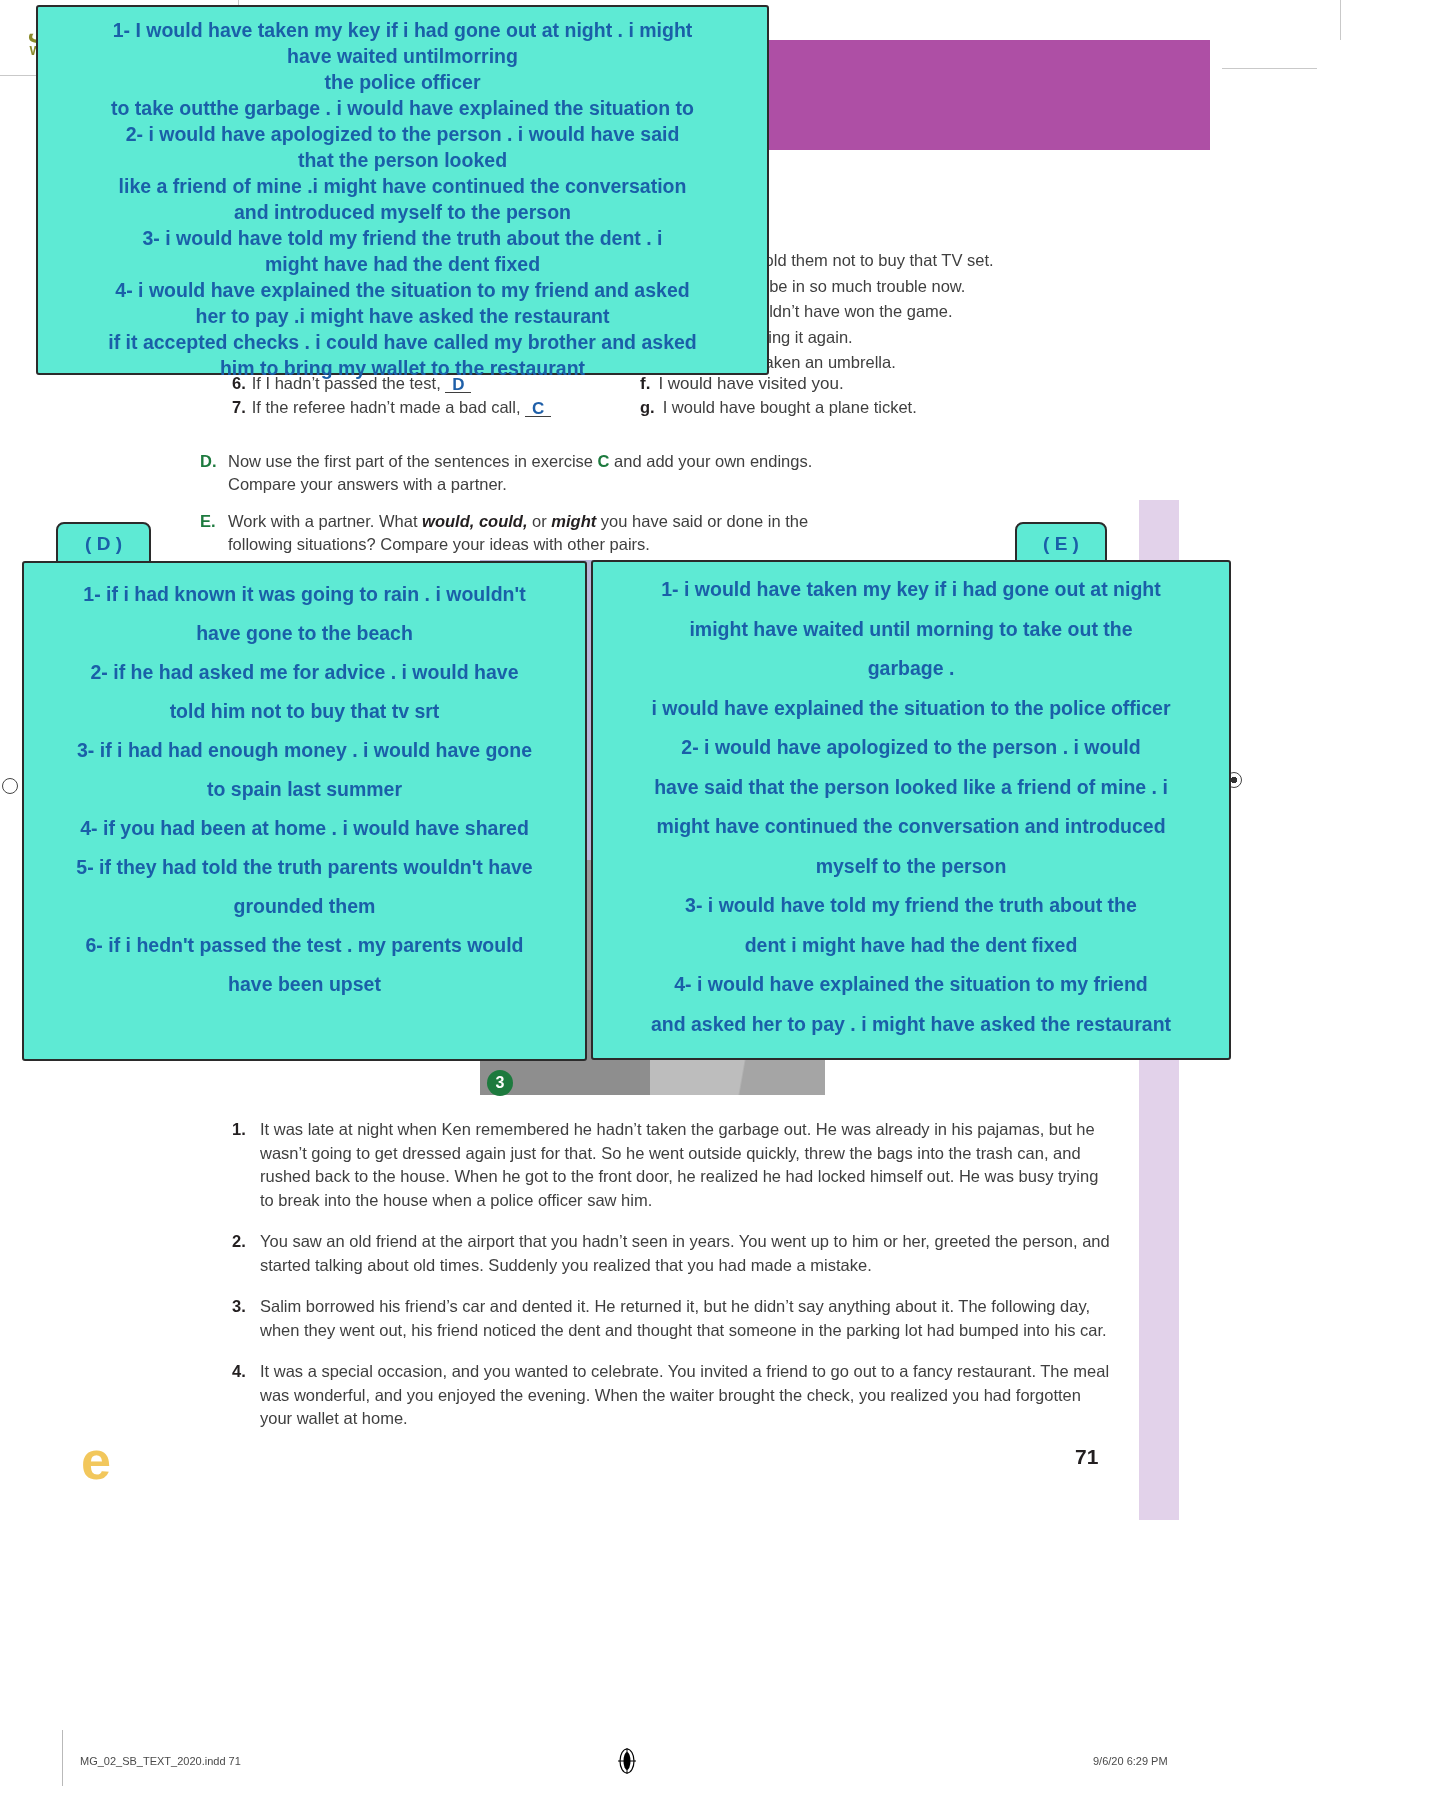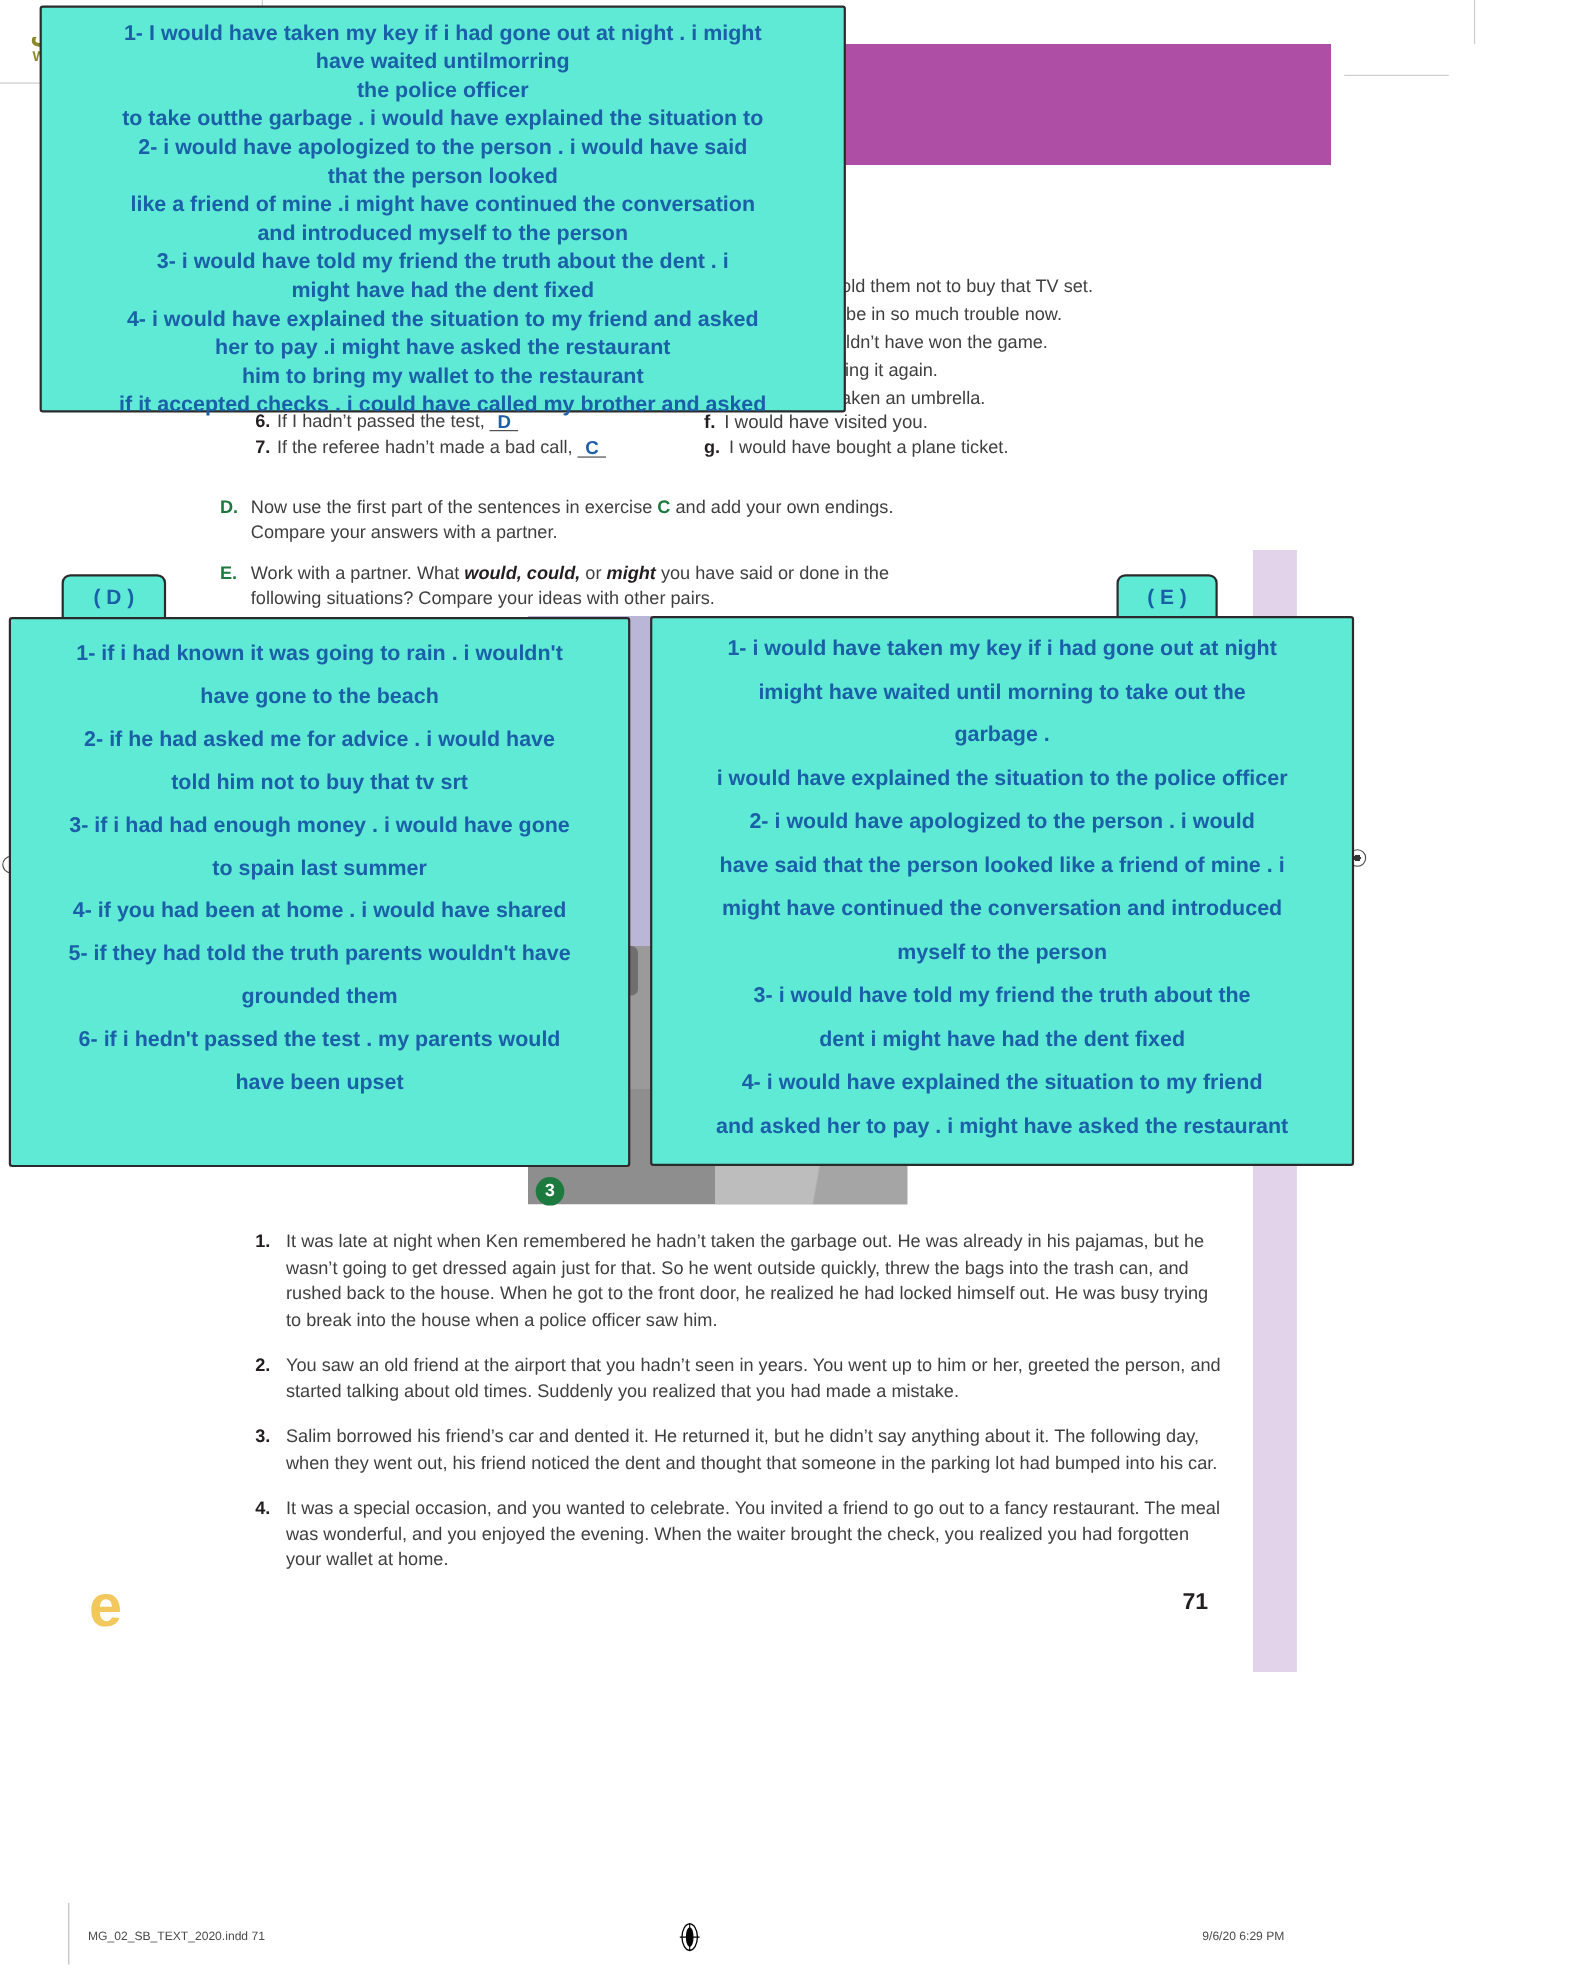--- a/index.html
+++ b/index.html
@@ -124,21 +124,21 @@
   .note .nline{display:block;}
   #note-top{
     left:36px;top:5px;width:733px;height:370px;padding:10px 8px 0 8px;
     font-size:19.5px;line-height:26px;
   }
   #note-d-tab{
     left:56px;top:522px;width:95px;height:42px;border-radius:8px 8px 0 0;
     font-size:19px;line-height:40px;z-index:4;
   }
   #note-d{
-    left:8px;top:561px;width:565px;height:500px;padding:12px 6px 0 6px;
+    left:22px;top:561px;width:565px;height:500px;padding:12px 6px 0 6px;
     font-size:19.5px;line-height:39px;z-index:5;
   }
   #note-e-tab{
     left:1015px;top:522px;width:92px;height:42px;border-radius:8px 8px 0 0;
     font-size:19px;line-height:40px;z-index:4;
   }
   #note-e{
     left:591px;top:560px;width:640px;height:500px;padding:8px 8px 0 8px;
     font-size:19.5px;line-height:39.5px;z-index:5;
   }
@@ -253,22 +253,22 @@
   <span class="nline">the police officer</span>
   <span class="nline">to take outthe garbage . i  would have explained the situation to</span>
   <span class="nline">2-    i would have apologized  to the person . i would have said</span>
   <span class="nline">that the  person looked</span>
   <span class="nline">like a friend of mine .i might have continued the conversation</span>
   <span class="nline">and introduced myself to the person</span>
   <span class="nline">3-     i would have told my friend the truth about  the dent . i</span>
   <span class="nline">might  have had the dent fixed</span>
   <span class="nline">4-   i would have explained the situation to my friend and asked</span>
   <span class="nline">her to pay .i might have asked the restaurant</span>
+  <span class="nline">if it accepted checks . i could have called my brother and asked</span>
   <span class="nline">him to bring my wallet to the restaurant</span>
-  <span class="nline">if it accepted checks . i could have called my brother and asked</span>
 </div>
 
 <div class="note" id="note-d-tab">( D )</div>
 <div class="note" id="note-d">
   <span class="nline">1-   if i had  known  it was going to rain . i wouldn't</span>
   <span class="nline">have gone to the beach</span>
   <span class="nline">2-   if he had  asked me for advice . i would have</span>
   <span class="nline">told him not to buy that tv srt</span>
   <span class="nline">3-   if i had had enough money . i would have gone</span>
   <span class="nline">to spain last summer</span>

